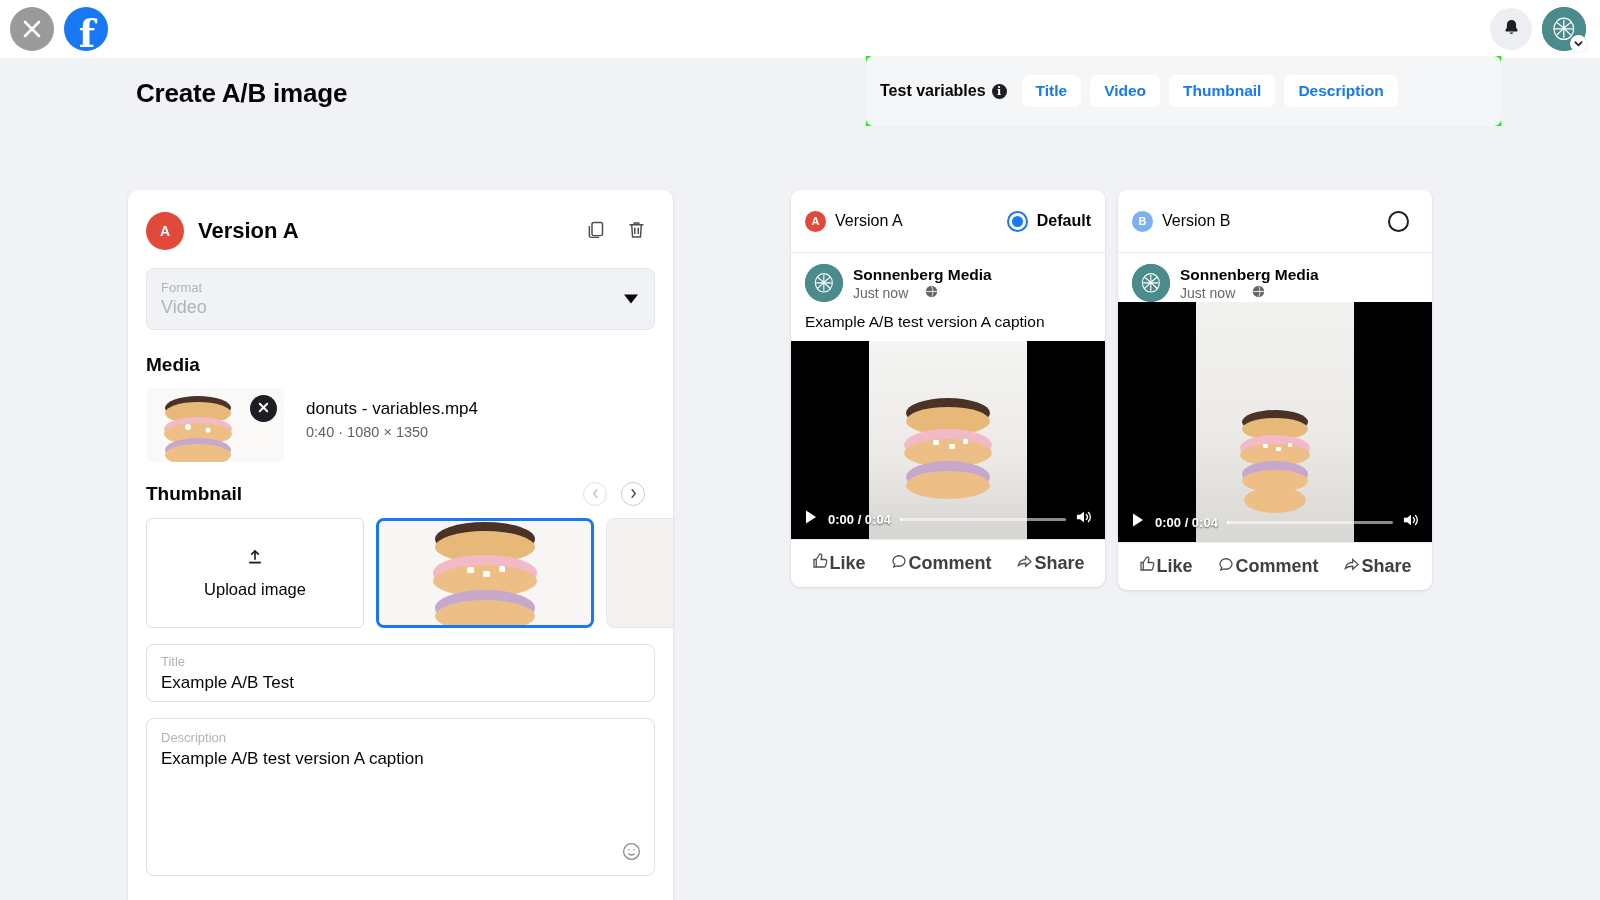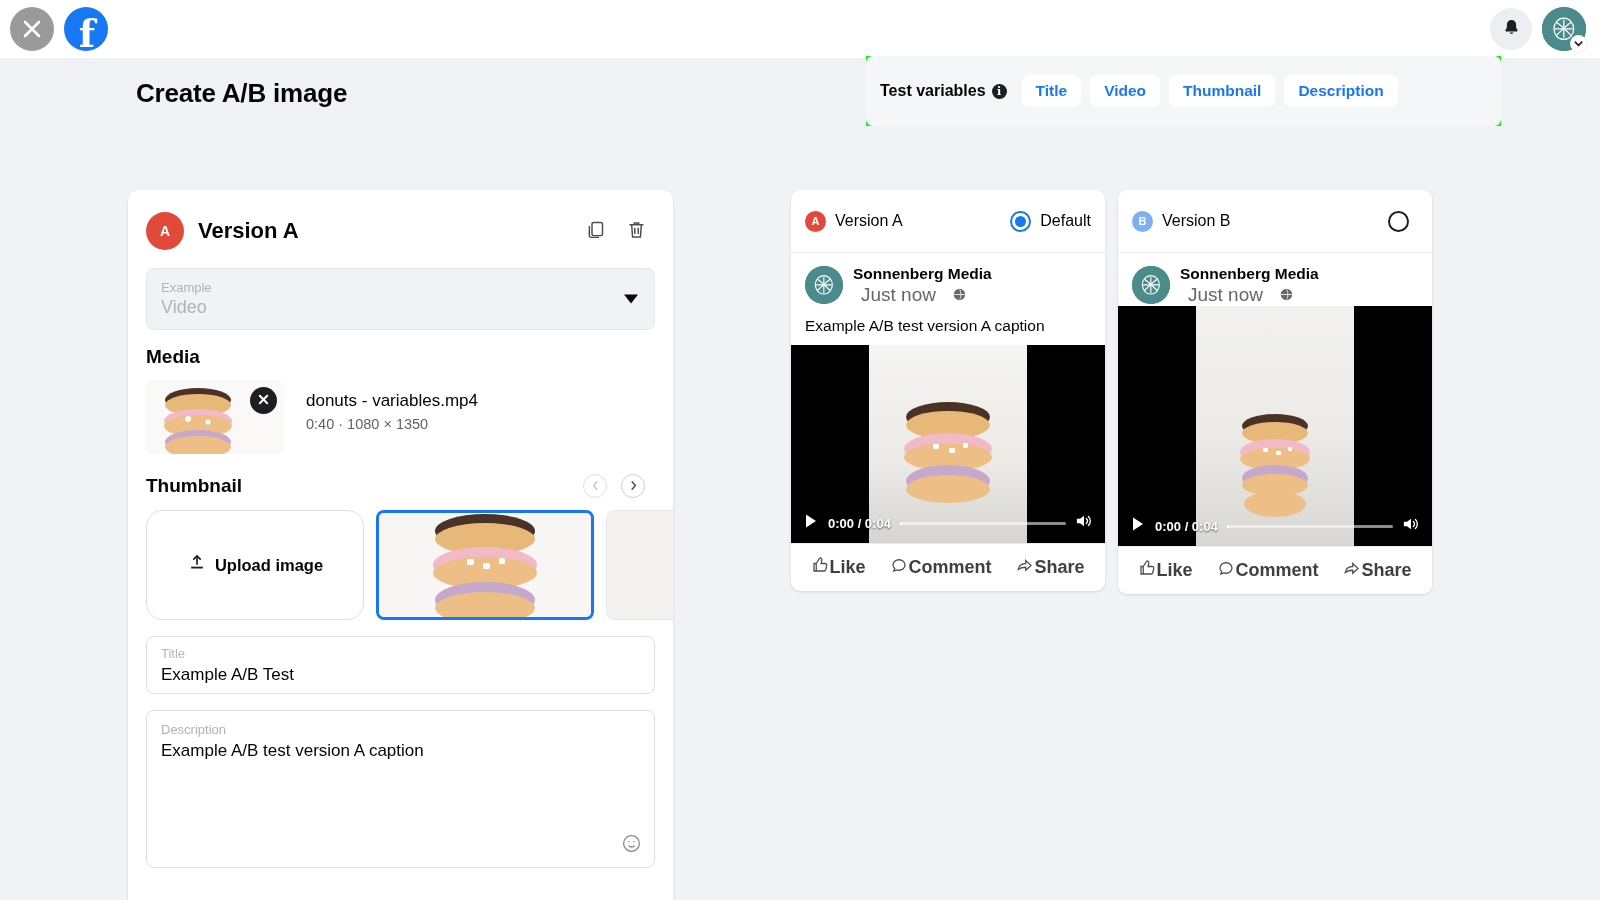--- a/index.html
+++ b/index.html
@@ -132,21 +132,21 @@
   .format-value { font-size: 18px; color: #b0b3b8; line-height: 1.3; }
   .caret {
     position: absolute; right: 16px; top: 50%; transform: translateY(-50%);
     width: 0; height: 0;
     border-left: 7px solid transparent; border-right: 7px solid transparent;
     border-top: 9px solid #050505;
   }
 
   .section-title {
     font-size: 19px; font-weight: 700; color: #050505;
-    margin-top: 16px;
+    margin-top: 24px;
   }
   .section-row { display: flex; align-items: center; margin-top: 20px; }
   .section-row .section-title { margin-top: 0; }
   .carousel-arrows { margin-left: auto; display: flex; gap: 14px; padding-right: 10px; }
   .arrow-btn {
     width: 24px; height: 24px; border-radius: 50%;
     border: 1px solid #ccced2; background: #fff;
     display: flex; align-items: center; justify-content: center;
     cursor: pointer; padding: 0;
   }
@@ -163,25 +163,25 @@
     width: 27px; height: 27px; border-radius: 50%;
     background: #1c1e21; border: none; cursor: pointer;
     display: flex; align-items: center; justify-content: center;
   }
   .media-meta { padding-top: 10px; }
   .media-name { font-size: 17px; color: #050505; line-height: 1.35; }
   .media-sub { font-size: 14.5px; color: #606266; margin-top: 3px; }
 
   .thumbs-row { display: flex; gap: 12px; margin-top: 12px; }
   .thumb-tile {
-    width: 218px; height: 110px; border-radius: 16px;
+    width: 218px; height: 110px; border-radius: 6px;
     border: 1px solid #dddfe2; background: #fff;
-    display: flex; flex-direction: row;
+    display: flex; flex-direction: column;
     align-items: center; justify-content: center; gap: 8px;
-    cursor: pointer; flex: none; font-weight: bold;
+    cursor: pointer; flex: none;
   }
   .thumb-upload-label { font-size: 16.5px; color: #050505; }
   .thumb-img {
     width: 218px; height: 110px; border-radius: 8px;
     border: 3px solid #1877f2; overflow: hidden;
     position: relative; flex: none; cursor: pointer;
     background: linear-gradient(180deg,#fafafa,#f2f1ef);
   }
   .thumb-img.partial { border: 1px solid #e6e8ea; }
 
@@ -222,26 +222,26 @@
   .pv-badge.b { background: #7cb0f0; }
   .pv-ver-label { font-size: 16px; color: #050505; }
   .pv-radio-wrap { margin-left: auto; display: flex; align-items: center; gap: 9px; cursor: pointer; }
   .radio {
     width: 21px; height: 21px; border-radius: 50%;
     border: 2px solid #1c1e21; background: #fff;
     display: flex; align-items: center; justify-content: center; flex: none;
   }
   .radio.on { border-color: #1877f2; }
   .radio.on::after { content: ""; width: 11px; height: 11px; border-radius: 50%; background: #1877f2; }
-  .pv-default-label { font-size: 16px; font-weight: 400; color: #050505; }
+  .pv-default-label { font-size: 16px; font-weight: 700; color: #050505; }
 
   .pv-author { display: flex; align-items: center; gap: 10px; padding: 11px 14px 0 14px; }
   .pv-avatar { width: 38px; height: 38px; border-radius: 50%; background: #4b8b8b; flex: none; }
   .pv-name { font-size: 15.5px; font-weight: 700; color: #050505; line-height: 1.25; }
-  .pv-time { font-size: 19px; color: #65676b; display: flex; align-items: center; gap: 17px; margin-top: 1px; margin-left: 8px; }
+  .pv-time { font-size: 14px; color: #65676b; display: flex; align-items: center; gap: 17px; margin-top: 1px; }
   .pv-caption { font-size: 15.5px; color: #050505; padding: 11px 14px 10px 14px; }
 
   .pv-video { position: relative; background: #000; overflow: hidden; }
   .pv-video.a { height: 198px; }
   .pv-video.b { height: 240px; }
   .letterbox {
     position: absolute; top: 0; bottom: 0; left: 50%; transform: translateX(-50%);
     width: 158px;
     background: linear-gradient(180deg,#f2f2f0 0%,#eceae7 55%,#dcdad7 100%);
   }
@@ -344,21 +344,21 @@
           <span>
             <svg width="21" height="21" viewBox="0 0 24 24" fill="none" stroke="#4b4d51" stroke-width="1.7">
               <path d="M4 6.5h16M9.5 6.5V4.5h5v2M6.5 6.5l1 14h9l1-14M10 10v7M14 10v7"></path>
             </svg>
           </span>
         </button>
       </div>
     </div>
 
     <div class="format-select">
-      <div class="field-label">Example</div>
+      <div class="field-label">Format</div>
       <div class="format-value">Video</div>
       <span class="caret"></span>
     </div>
 
     <div class="section-title">Media</div>
 
     <div class="media-row">
       <div class="media-thumb">
         <svg width="138" height="74" viewBox="0 0 138 74">
           <rect width="138" height="74" fill="#faf9f8"></rect>

